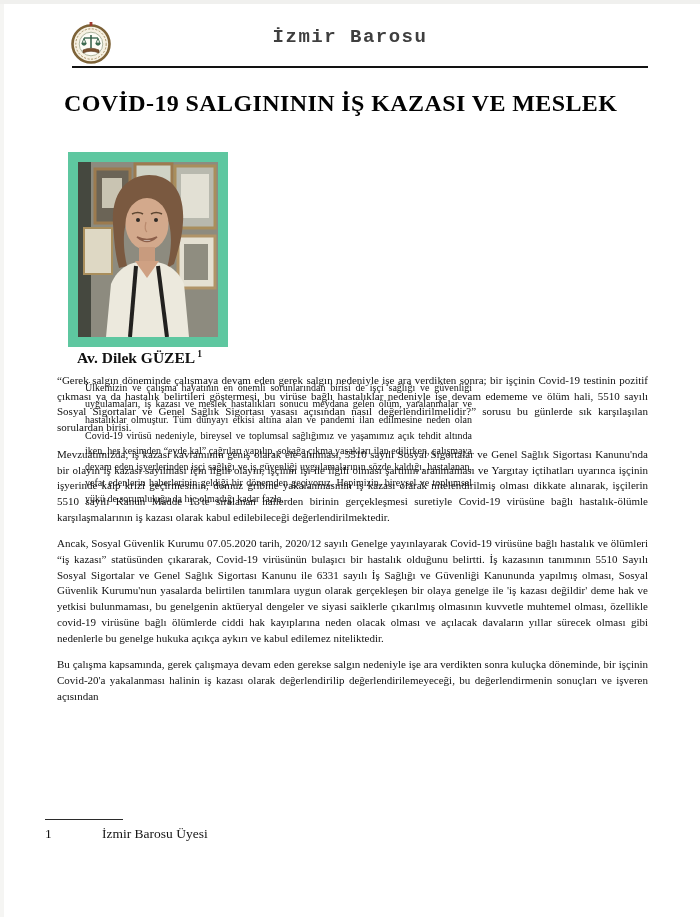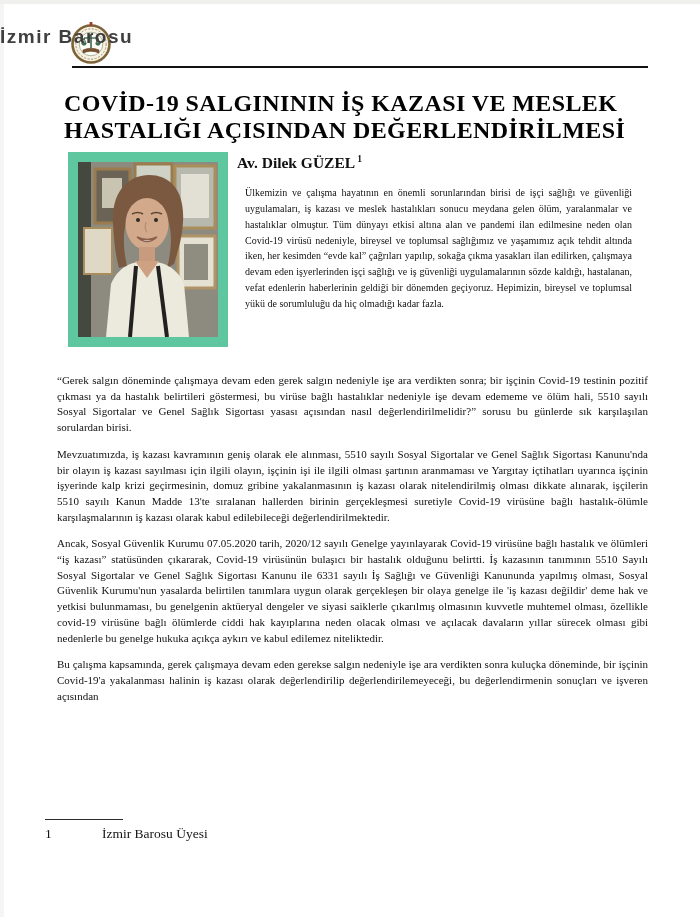--- a/index.html
+++ b/index.html
@@ -4,32 +4,32 @@
 <style>
   html,body{margin:0;padding:0;background:#fff;}
   .page{
     position:relative;width:700px;height:917px;background:#ffffff;overflow:hidden;
     font-family:"Liberation Serif", serif;color:#111;
     box-shadow:inset 0 4px 0 #f0f0ee, inset 4px 0 0 #f5f5f3;
   }
   
   .logo{position:absolute;top:21px;left:71px;width:40px;height:44px;}
   .brand{
-    position:absolute;top:26px;left:0;width:100%;text-align:left;
-    font-family:Liberation Sans, sans-serif;font-weight:700;font-size:19px;
+    position:absolute;top:26px;left:0;width:100%;text-align:center;
+    font-family:Liberation Mono, monospace;font-weight:700;font-size:19px;
     letter-spacing:1.5px;color:#3f3f3f;
   }
   .rule{position:absolute;top:66px;left:72px;width:576px;height:2.4px;background:#121212;}
   .title{
     position:absolute;top:76px;left:50px;width:600px;margin:14px;text-align:left;
     font-size:24px;line-height:27px;font-weight:700;color:#030303;letter-spacing:.4px;
   }
   .title div{white-space:nowrap;}
   
-  .lead{position:absolute;top:152px;left:68px;width:581px;display:flex;align-items:flex-start;}
+  .lead{position:absolute;top:152px;left:68px;width:581px;display:flex;align-items:flex-start;flex-direction:column;}
   .photo{flex:none;width:160px;height:195px;padding:10px;box-sizing:border-box;}
   .photo svg{display:block;}
   .lead-text{margin-left:9px;width:403px;}
   .author{font-weight:700;font-size:15.5px;margin:2px 0 13px 0;}
   .author sup{font-size:9.5px;font-weight:700;margin-left:2px;}
   .intro{margin:8px;font-size:10px;line-height:15.8px;text-align:justify;}
   
   .body{position:absolute;top:373px;left:57px;width:591px;}
   .body p{margin:0 0 11px 0;font-size:11px;line-height:15.7px;text-align:justify;}
   
@@ -57,21 +57,20 @@
       <path d="M10.8,22 L15.2,22 A2.2,2.2 0 0 1 10.8,22 M13,17.2 L11.2,21.8 M13,17.2 L14.8,21.8" stroke="#2f5d44" stroke-width="0.9" fill="#4a7a5c"></path>
       <path d="M24.8,22 L29.2,22 A2.2,2.2 0 0 1 24.8,22 M27,17.2 L25.2,21.8 M27,17.2 L28.8,21.8" stroke="#2f5d44" stroke-width="0.9" fill="#4a7a5c"></path>
       <path d="M12,29 Q20,25.5 28,29 L28,32 Q20,28.5 12,32 Z" fill="#7a5230" stroke="#5d3d22" stroke-width="0.6"></path>
     </svg>
   </div>
   <div class="brand">İzmir Barosu</div>
   <div class="rule"></div>
 
   <h1 class="title">
     <div>COVİD-19 SALGINININ İŞ KAZASI VE MESLEK</div>
-    <div>HASTALIĞI AÇISINDAN DEĞERLENDİRİLMESİ</div>
   </h1>
 
   <section class="lead">
     <div class="photo" style="background:#5ec7a0;">
       <svg width="140" height="175" viewBox="0 0 140 175">
         <rect x="0" y="0" width="140" height="175" fill="#8d8b7f"></rect>
         <rect x="0" y="0" width="13" height="175" fill="#45483f"></rect>
 
         <g>
           <rect x="17" y="7" width="35" height="54" fill="#6b6456" stroke="#9c7b4f" stroke-width="3"></rect>
@@ -106,21 +105,21 @@
         <span>Av. Dilek GÜZEL</span><sup>1</sup>
       </div>
       <p class="intro">Ülkemizin ve çalışma hayatının en önemli sorunlarından birisi de işçi sağlığı ve güvenliği uygulamaları, iş kazası ve meslek hastalıkları sonucu meydana gelen ölüm, yaralanmalar ve hastalıklar olmuştur. Tüm dünyayı etkisi altına alan ve pandemi ilan edilmesine neden olan Covid-19 virüsü nedeniyle, bireysel ve toplumsal sağlığımız ve yaşamımız açık tehdit altında iken, her kesimden “evde kal” çağrıları yapılıp, sokağa çıkma yasakları ilan edilirken, çalışmaya devam eden işyerlerinden işçi sağlığı ve iş güvenliği uygulamalarının sözde kaldığı, hastalanan, vefat edenlerin haberlerinin geldiği bir dönemden geçiyoruz. Hepimizin, bireysel ve toplumsal yükü de sorumluluğu da hiç olmadığı kadar fazla.</p>
     </div>
   </section>
 
   <div class="body">
     <p>“Gerek salgın döneminde çalışmaya devam eden gerek salgın nedeniyle işe ara verdikten sonra; bir işçinin Covid-19 testinin pozitif çıkması ya da hastalık belirtileri göstermesi, bu virüse bağlı hastalıklar nedeniyle işe devam edememe ve ölüm hali, 5510 sayılı Sosyal Sigortalar ve Genel Sağlık Sigortası yasası açısından nasıl değerlendirilmelidir?” sorusu bu günlerde sık karşılaşılan sorulardan birisi.</p>
     <p>Mevzuatımızda, iş kazası kavramının geniş olarak ele alınması, 5510 sayılı Sosyal Sigortalar ve Genel Sağlık Sigortası Kanunu'nda bir olayın iş kazası sayılması için ilgili olayın, işçinin işi ile ilgili olması şartının aranmaması ve Yargıtay içtihatları uyarınca işçinin işyerinde kalp krizi geçirmesinin, domuz gribine yakalanmasının iş kazası olarak nitelendirilmiş olması dikkate alınarak, işçilerin 5510 sayılı Kanun Madde 13'te sıralanan hallerden birinin gerçekleşmesi suretiyle Covid-19 virüsüne bağlı hastalık-ölümle karşılaşmalarının iş kazası olarak kabul edilebileceği değerlendirilmektedir.</p>
     <p>Ancak, Sosyal Güvenlik Kurumu 07.05.2020 tarih, 2020/12 sayılı Genelge yayınlayarak Covid-19 virüsüne bağlı hastalık ve ölümleri “iş kazası” statüsünden çıkararak, Covid-19 virüsünün bulaşıcı bir hastalık olduğunu belirtti. İş kazasının tanımının 5510 Sayılı Sosyal Sigortalar ve Genel Sağlık Sigortası Kanunu ile 6331 sayılı İş Sağlığı ve Güvenliği Kanununda yapılmış olması, Sosyal Güvenlik Kurumu'nun yasalarda belirtilen tanımlara uygun olarak gerçekleşen bir olaya genelge ile 'iş kazası değildir' deme hak ve yetkisi bulunmaması, bu genelgenin aktüeryal dengeler ve siyasi saiklerle çıkarılmış olmasının kuvvetle muhtemel olması, özellikle covid-19 virüsüne bağlı ölümlerde ciddi hak kayıplarına neden olacak olması ve açılacak davaların yıllar sürecek olması gibi nedenlerle bu genelge hukuka açıkça aykırı ve kabul edilemez niteliktedir.</p>
-    <p>Bu çalışma kapsamında, gerek çalışmaya devam eden gerekse salgın nedeniyle işe ara verdikten sonra kuluçka döneminde, bir işçinin Covid-19'a yakalanması halinin iş kazası olarak değerlendirilip değerlendirilemeyeceği, bu değerlendirmenin sonuçları ve işveren açısından</p>
+    <p>Bu çalışma kapsamında, gerek çalışmaya devam eden gerekse salgın nedeniyle işe ara verdikten sonra kuluçka döneminde, bir işçinin Covid-20'a yakalanması halinin iş kazası olarak değerlendirilip değerlendirilemeyeceği, bu değerlendirmenin sonuçları ve işveren açısından</p>
   </div>
 
   <div class="footnote-block">
     <div class="fn-sep"></div>
     <div class="footnote">
       <span class="fn-marker">1</span><span>İzmir Barosu Üyesi</span>
     </div>
   </div>
 
 

